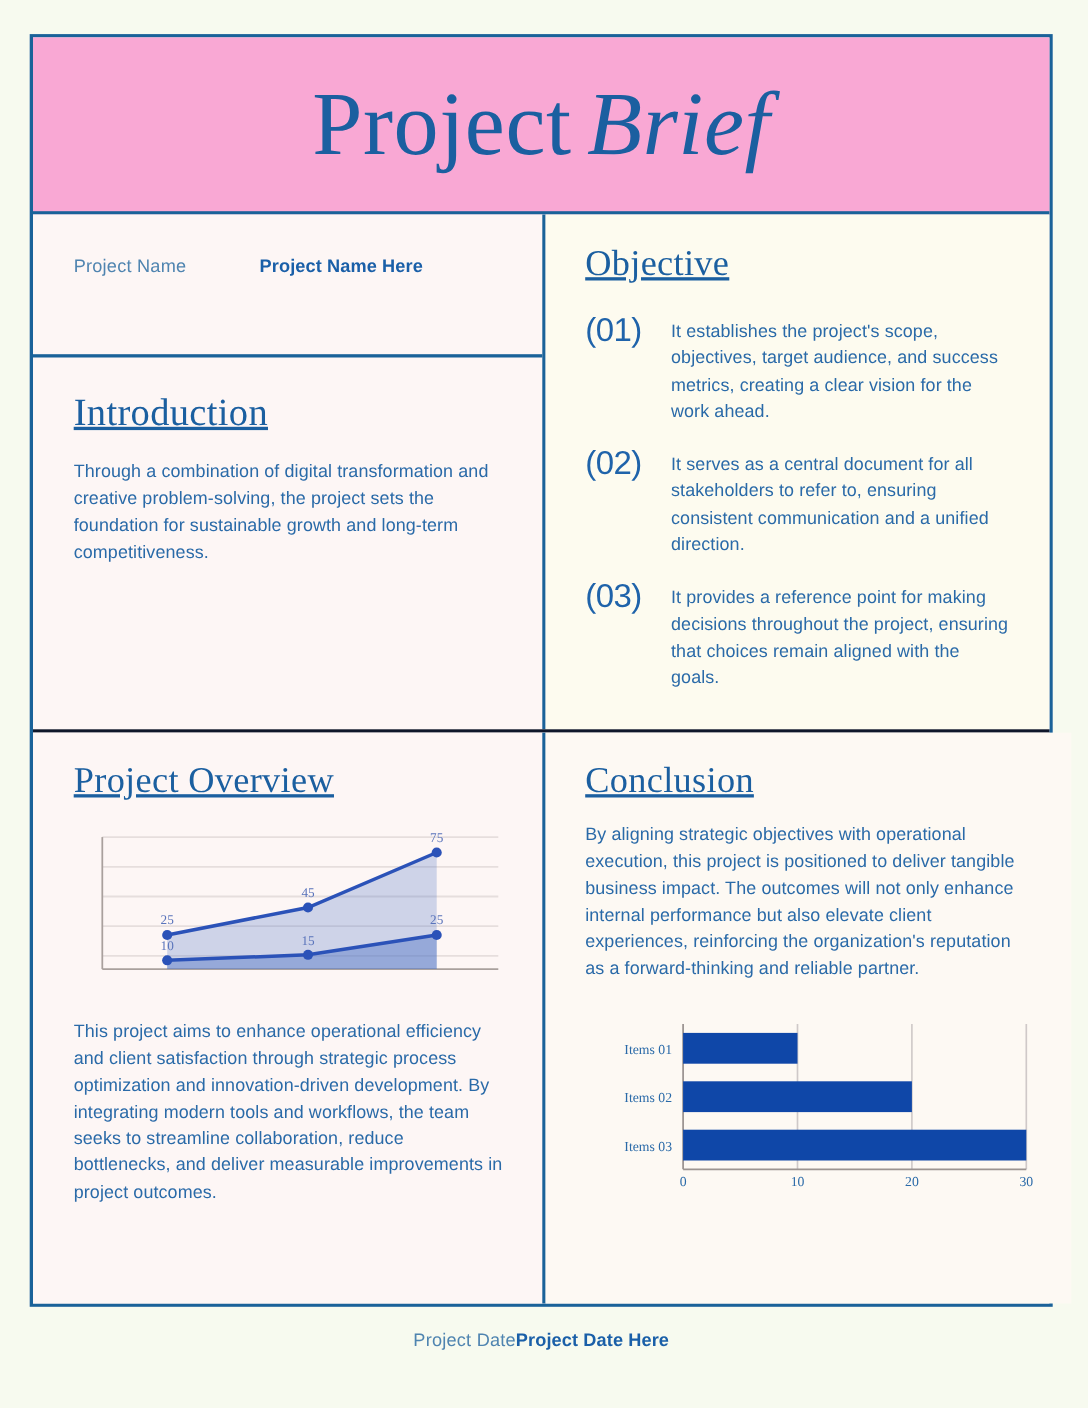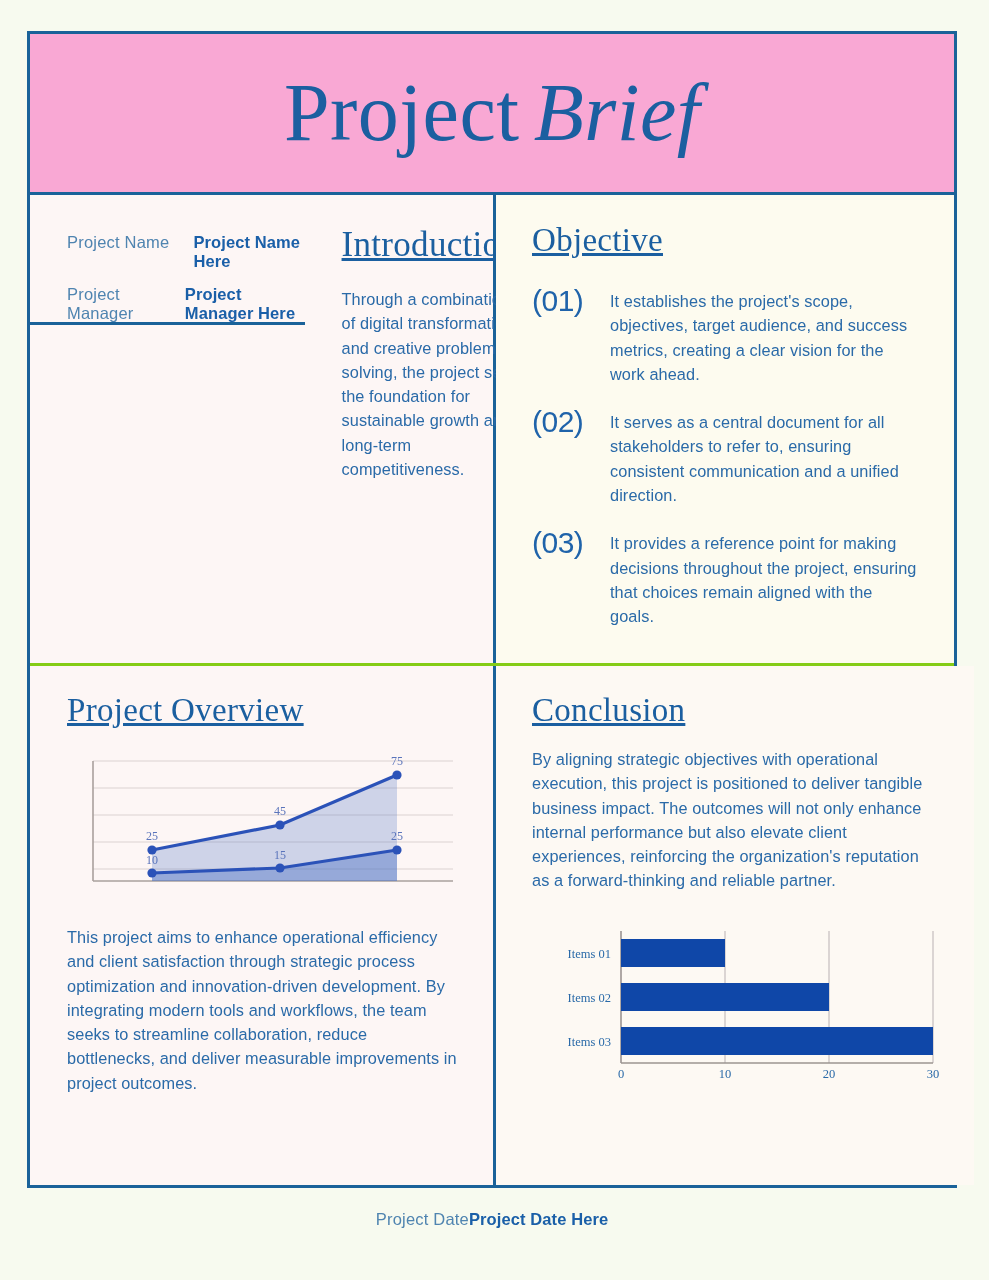--- a/index.html
+++ b/index.html
@@ -61,21 +61,21 @@
   
   .mid {
     display: flex;
     height: 468px;
   }
   .mid-left {
     width: 466px;
     box-sizing: border-box;
     border-right: 3px solid #1a6299;
     display: flex;
-    flex-direction: row;
+    flex-direction: column;
     background: #fdf6f5;
   }
   .mid-right {
     flex: 1;
     box-sizing: border-box;
     background: #fdfbef;
     padding: 27px 34px 0 36px;
   }
 
   
@@ -149,21 +149,21 @@
     line-height: 1.49;
     color: #2a6aa8;
     padding-top: 4px;
     letter-spacing: 0.1px;
   }
 
   
   .bottom {
     display: flex;
     flex: 1;
-    border-top: 3px solid #84cc16;
+    border-top: 3px solid #0f172a;
   }
   .bot-left {
     width: 466px;
     box-sizing: border-box;
     border-right: 3px solid #1a6299;
     background: #fdf6f5;
     padding: 26px 34px 0 37px;
   }
   .bot-right {
     flex: 1;
@@ -226,24 +226,20 @@
     </div>
 
     <div class="mid">
 
       <div class="mid-left">
 
         <div class="meta-block">
           <div class="meta-row">
             <span class="meta-label">Project Name</span>
             <span class="meta-value">Project Name Here</span>
-          </div>
-          <div class="meta-row">
-            <span class="meta-label">Project Manager</span>
-            <span class="meta-value">Project Manager Here</span>
           </div>
         </div>
 
         <div class="intro-block">
           <h2 class="section-head">Introduction</h2>
           <p class="body-text">Through a combination of digital transformation and creative problem-solving, the project sets the foundation for sustainable growth and long-term competitiveness.</p>
         </div>
 
       </div>
 

